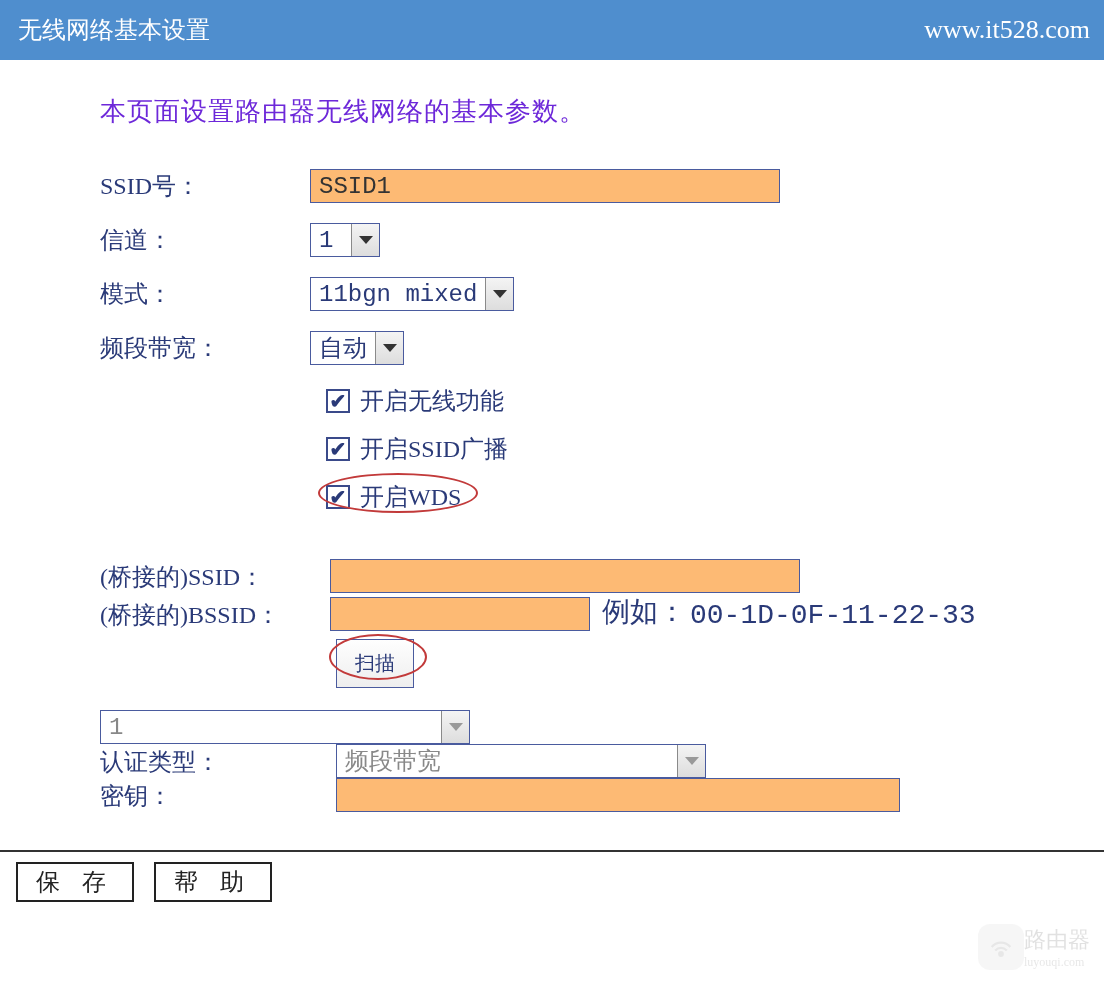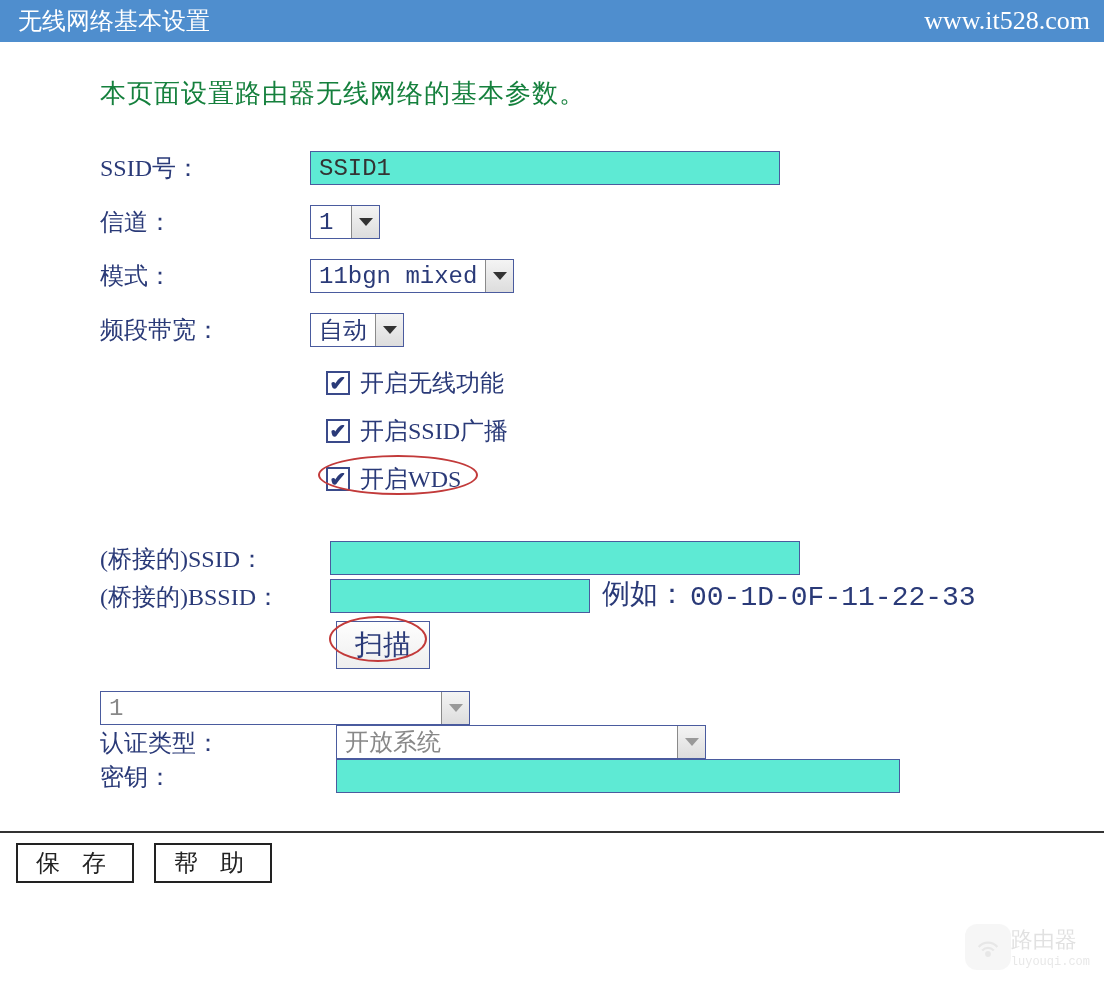--- a/index.html
+++ b/index.html
@@ -7,34 +7,34 @@
     margin: 0; padding: 0;
     width: 1104px; height: 1002px;
     font-family: "SimSun", "宋体", serif;
     font-size: 24px;
     background: #fff;
     color: #2a3a78;
   }
   .titlebar {
     background: #4f8ece;
     color: #fff;
-    height: 42px;
+    height: 60px;
     display: flex;
     align-items: center;
     justify-content: space-between;
     padding: 0 14px 0 18px;
     font-size: 24px;
   }
   .titlebar .url { font-family: Liberation Serif, serif; font-size: 26px; }
   .content { padding: 34px 28px 8px 100px; }
-  .desc { margin-bottom: 40px; color: #15803d; font-size: 26px; letter-spacing: 1px; }
+  .desc { margin-bottom: 40px; color: #6d28d9; font-size: 26px; letter-spacing: 1px; }
   .row { display: flex; align-items: center; margin-bottom: 20px; margin-top: 17px; }
   .label { width: 210px; color: #2a3a78; font-size: 24px; }
   .input-text {
-    border: 1px solid #4a5b9e; background: #5eead4; height: 34px;
+    border: 1px solid #4a5b9e; background: #fdba74; height: 34px;
     padding: 2px 8px; font-family: "Courier New", monospace; font-size: 24px;
     color: #333;
   }
   .select-wrap {
     display: inline-flex; align-items: stretch; border: 1px solid #4a5b9e;
     height: 34px; background: #fff;
   }
   .select-val {
     padding: 1px 8px; font-family: "Courier New", monospace; font-size: 24px;
     min-width: 40px; display: flex; align-items: center;
@@ -60,22 +60,22 @@
   .wds-oval {
     position:absolute; left:-8px; top:-8px; width:160px; height:40px;
     border: 2px solid #c23a3a; border-radius: 50%;
     pointer-events:none;
   }
   .bridge-section { margin-top: 46px; }
   .bridge-row { display:flex; align-items:flex-end; }
   .bridge-label { width: 230px; font-size: 24px; }
   .hint { margin-left: 12px; font-size: 28px; }
   .scan-btn {
-    display:inline-block; border:1px solid #4a5b9e; padding: 4px 18px;
-    background: linear-gradient(#fefefe,#eee); font-size: 28px;
+    display:inline-block; border:1px solid #4a5b9e; padding: 10px 18px;
+    background: linear-gradient(#fefefe,#eee); font-size: 20px;
     position: relative; margin-left: 236px; margin-top: 2px;
   }
   .scan-oval {
     position:absolute; left:-8px; top:-6px; width: 98px; height: 46px;
     border: 2px solid #c23a3a; border-radius: 50%;
     pointer-events:none;
   }
   .wide-select .select-val { min-width: 340px; }
   .disabled-text { color: #888; }
   .footer-divider { border-top: 2px solid #333; margin-top: 30px; }
@@ -88,21 +88,21 @@
   .watermark {
     position: fixed; right: 14px; bottom: 32px; display:flex; align-items:center;
     gap: 0; opacity: 0.35; pointer-events:none;
   }
   .watermark .wicon {
     width: 46px; height: 46px; border-radius: 12px; background: #e6e6e6;
     display:flex; align-items:center; justify-content:center;
   }
   .watermark svg { width: 28px; height: 28px; }
   .watermark .wtext { color: #aaa; font-size: 22px; font-family: "SimSun", serif; }
-  .watermark .wurl { font-size: 12px; color:#bbb; font-family: Liberation Mono, monospace; }
+  .watermark .wurl { font-size: 12px; color:#bbb; font-family: Liberation Serif, serif; }
 </style>
 </head>
 <body>
 
 <div class="titlebar">
   <span>无线网络基本设置</span>
   <span class="url">www.it528.com</span>
 </div>
 
 <div class="content">
@@ -193,21 +193,21 @@
         <div class="select-val disabled-text">1</div>
         <div class="select-btn">
             <div class="arrow disabled"></div>
           </div>
       </div>
     </div>
 
     <div class="bridge-row">
       <div class="bridge-label" style="width:236px">认证类型：</div>
       <div class="select-wrap wide-select">
-        <div class="select-val cn disabled-text">开放系统</div>
+        <div class="select-val cn disabled-text">频段带宽</div>
         <div class="select-btn">
             <div class="arrow disabled"></div>
           </div>
       </div>
     </div>
 
     <div class="bridge-row">
       <div class="bridge-label" style="width:236px">密钥：</div>
       <input class="input-text" style="width: 564px;" value="">
     </div>

